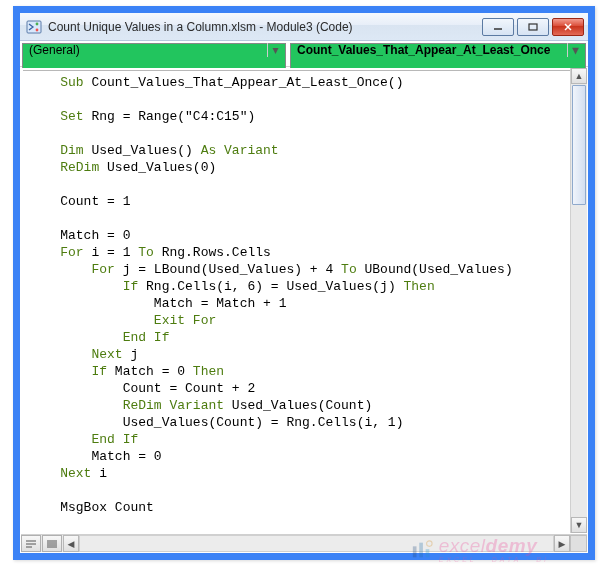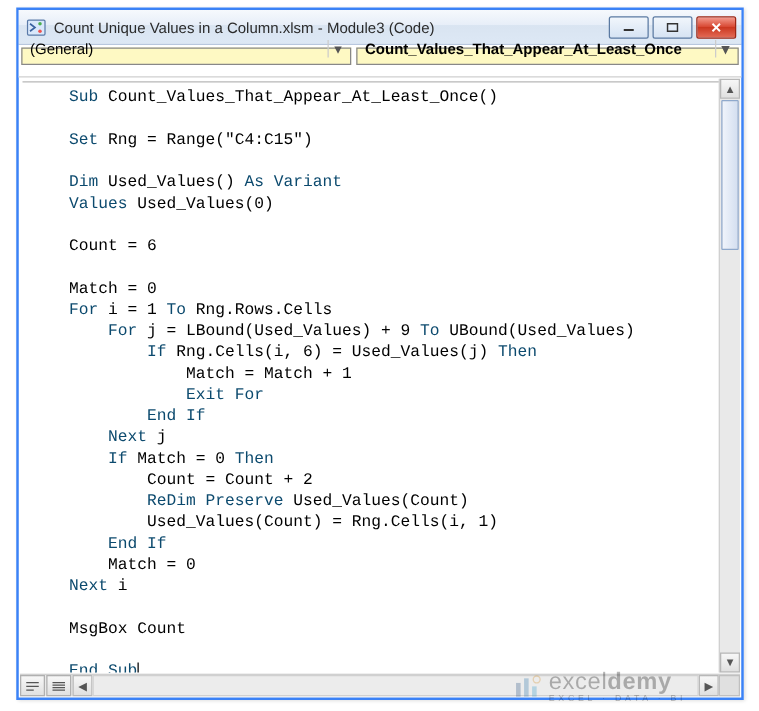--- a/index.html
+++ b/index.html
@@ -10,21 +10,21 @@
     height: 569px;
     position: relative;
     overflow: hidden;
   }
   .outer {
     position: absolute;
     left: 13px;
     top: 6px;
     width: 582px;
     height: 554px;
-    border: 2px solid #3b82f6;
+    border: 7px solid #3b82f6;
     background: #fff;
     box-shadow: 1px 1px 3px rgba(0,0,0,0.15);
   }
   .titlebar {
     height: 28px;
     background: linear-gradient(to bottom, #f6f9fd 0%, #e7eef8 45%, #d9e4f1 46%, #dde8f5 100%);
     border-bottom: 1px solid #b8c7de;
     display: flex;
     align-items: center;
     padding: 0 4px 0 6px;
@@ -57,24 +57,24 @@
     border-color: #9c2614;
     color: #fff;
   }
   .toolbar {
     height: 26px;
     background: #fff;
     display: flex;
     border-bottom: 1px solid #d0d0d0;
   }
   .dropdown {
-    height: 14px;
+    height: 26px;
     margin: 2px;
     border: 1px solid #888;
-    background: #fef9c3;
+    background: #22c55e;
     display: flex;
     align-items: center;
     padding: 0 4px 12px 6px;
     font-size: 12px;
     position: relative;
     cursor: pointer;
   }
   .dropdown.left { flex: 0 0 264px; }
   .dropdown.right { flex: 1; font-weight: bold; }
   .dropdown .dd-text { flex: 1; white-space: nowrap; overflow: hidden; }
@@ -90,21 +90,21 @@
     bottom: 20px;
     background: #fff;
     overflow: hidden;
     font-family: Consolas, "Courier New", monospace;
     font-size: 13px;
     line-height: 17px;
     color: #000;
     padding: 6px 4px 4px 8px;
   }
   .code-inner { white-space: pre; }
-  .kw { color: #0c4a6e; }
+  .kw { color: #4d7c0f; }
   .sep {
     position: absolute;
     left: 2px; right: 14px;
     border-top: 1px solid #b8b8b8;
   }
   .sep.top { top: 2px; }
   .scroll-v {
     position: absolute;
     right: 1px; top: 55px; bottom: 20px;
     width: 17px;
@@ -149,22 +149,23 @@
   }
   .corner { width:17px;height:17px;background:#e0e0e0;border:1px solid #c0c0c0; }
   .watermark {
     position: absolute;
     right: 58px;
     bottom: 6px;
     opacity: 0.28;
     display: flex;
     align-items: center;
     gap: 6px;
-    color: #000000;
+    color: #ec4899;
     pointer-events: none;
+    font-style: italic;
   }
   .watermark .wm-icon { width:22px;height:22px; }
   .watermark .wm-text { display:flex;flex-direction:column;line-height:1; }
   .watermark .wm-main { font-size:19px; font-weight:300; letter-spacing:0.5px; }
   .watermark .wm-main b { font-weight:700; }
   .watermark .wm-sub { font-size:7px; letter-spacing:3px; margin-top:1px; }
   .cursor {
     display:inline-block;width:1px;height:14px;background:#000;vertical-align:text-bottom;
   }
 </style>
@@ -214,35 +215,35 @@
     </div>
   </div>
 
   <div class="code-area">
     <div class="sep top"></div>
     <div class="code-inner"><span>    </span><span class="kw">Sub</span><span> Count_Values_That_Appear_At_Least_Once()</span>
 
 <span>    </span><span class="kw">Set</span><span> Rng = Range("C4:C15")</span>
 
 <span>    </span><span class="kw">Dim</span><span> Used_Values() </span><span class="kw">As Variant</span>
-<span>    </span><span class="kw">Values</span><span> Used_Values(0)</span>
-
-<span>    </span><span>Count = 6</span>
+<span>    </span><span class="kw">ReDim</span><span> Used_Values(0)</span>
+
+<span>    </span><span>Count = 1</span>
 
 <span>    </span><span>Match = 0</span>
 <span>    </span><span class="kw">For</span><span> i = 1 </span><span class="kw">To</span><span> Rng.Rows.Cells</span>
-<span>        </span><span class="kw">For</span><span> j = LBound(Used_Values) + 9 </span><span class="kw">To</span><span> UBound(Used_Values)</span>
+<span>        </span><span class="kw">For</span><span> j = LBound(Used_Values) + 4 </span><span class="kw">To</span><span> UBound(Used_Values)</span>
 <span>            </span><span class="kw">If</span><span> Rng.Cells(i, 6) = Used_Values(j) </span><span class="kw">Then</span>
 <span>                </span><span>Match = Match + 1</span>
 <span>                </span><span class="kw">Exit For</span>
 <span>            </span><span class="kw">End If</span>
 <span>        </span><span class="kw">Next</span><span> j</span>
 <span>        </span><span class="kw">If</span><span> Match = 0 </span><span class="kw">Then</span>
 <span>            </span><span>Count = Count + 2</span>
-<span>            </span><span class="kw">ReDim Preserve</span><span> Used_Values(Count)</span>
+<span>            </span><span class="kw">ReDim Variant</span><span> Used_Values(Count)</span>
 <span>            </span><span>Used_Values(Count) = Rng.Cells(i, 1)</span>
 <span>        </span><span class="kw">End If</span>
 <span>        </span><span>Match = 0</span>
 <span>    </span><span class="kw">Next</span><span> i</span>
 
 <span>    </span><span>MsgBox Count</span>
 
 <span>    </span><span class="kw">End Sub</span><span class="cursor"></span></div>
   </div>
 

